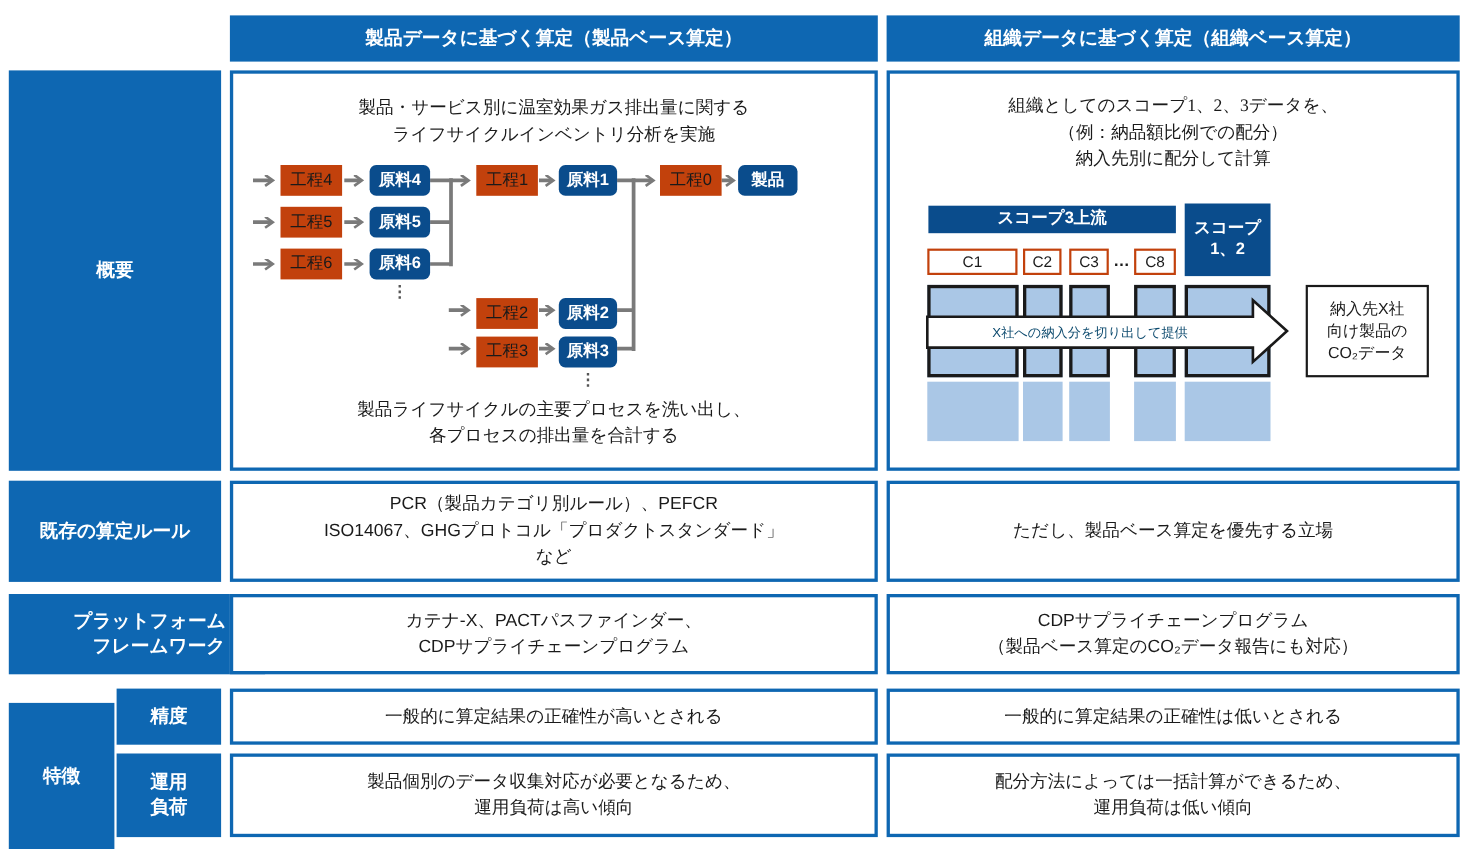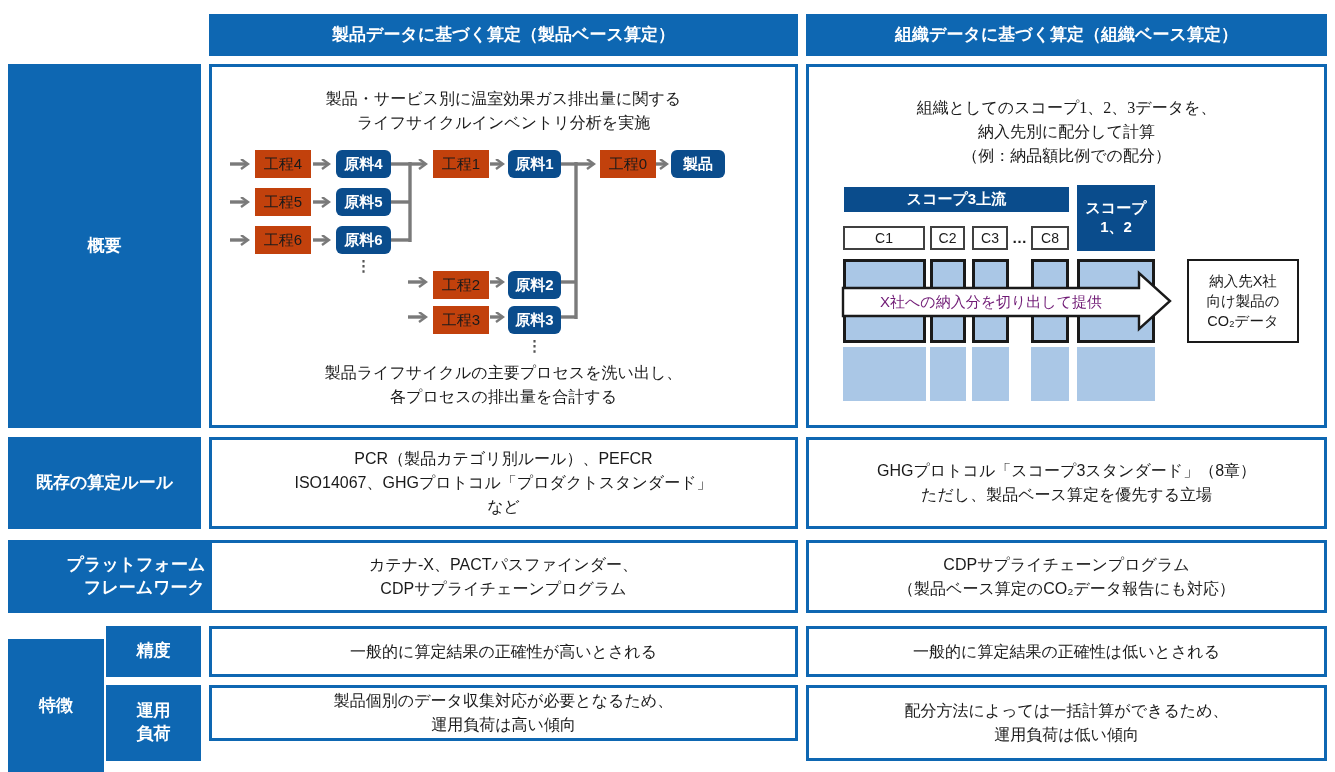--- a/index.html
+++ b/index.html
@@ -35,33 +35,33 @@
   }
   .vdots{position:absolute;color:#555;font-size:15px;font-weight:bold;line-height:1;text-align:center;}
   .capline{text-align:center;font-size:16px;line-height:24px;font-family:Liberation Serif, serif;}
   
   .navybar{
     position:absolute;background:#0a4c8c;color:#fff;font-weight:bold;
     display:flex;flex-direction:column;align-items:center;justify-content:center;
     text-align:center;font-size:15px;line-height:1.25;
   }
   .cbox{
-    position:absolute;background:#fff;border:2px solid #404040;box-sizing:border-box;
+    position:absolute;background:#fff;border:2px solid #c2410c;box-sizing:border-box;
     display:flex;align-items:center;justify-content:center;font-size:14px;height:24px;
   }
   .colTop{position:absolute;background:#aac7e6;border:3px solid #1a1a1a;box-sizing:border-box;}
   .colBottom{position:absolute;background:#aac7e6;}
   .resultbox{
     position:absolute;background:#fff;border:2px solid #1a1a1a;box-sizing:border-box;
     display:flex;flex-direction:column;align-items:center;justify-content:center;
     font-size:14.5px;line-height:1.4;text-align:center;
   }
   .arrowlabel{
     position:absolute;display:flex;align-items:center;justify-content:center;
-    font-size:15px;color:#701a75;white-space:nowrap;
+    font-size:12px;color:#0c4a6e;white-space:nowrap;
   }
   svg{position:absolute;left:0;top:0;}
 </style>
 </head>
 <body>
 
 <div class="bluecell" style="left:209px;top:14px;width:589px;height:42px;">
   <div>製品データに基づく算定（製品ベース算定）</div>
 </div>
 <div class="bluecell" style="left:806px;top:14px;width:521px;height:42px;">
@@ -191,24 +191,24 @@
   <div class="vdots" style="left:315px;top:271px;width:15px;">⋮</div>
 
   <div class="abs" style="left:0;top:294px;width:583px;">
     <div class="capline">製品ライフサイクルの主要プロセスを洗い出し、</div>
     <div class="capline">各プロセスの排出量を合計する</div>
   </div>
 </div>
 
 <div class="cell rel" style="left:806px;top:64px;width:521px;height:364px;">
 
-  <div class="abs" style="left:0;top:18px;width:515px;margin-top:11px;">
+  <div class="abs" style="left:0;top:18px;width:515px;">
     <div class="capline">組織としてのスコープ1、2、3データを、</div>
+    <div class="capline">（例：納品額比例での配分）</div>
     <div class="capline">納入先別に配分して計算</div>
-    <div class="capline">（例：納品額比例での配分）</div>
   </div>
 
   <div class="navybar" style="left:35px;top:120px;width:225px;height:25px;">
     <div>スコープ3上流</div>
   </div>
   <div class="navybar" style="left:268px;top:118px;width:78px;height:66px;">
     <div>スコープ</div>
     <div>1、2</div>
   </div>
 
@@ -251,40 +251,39 @@
     <div>CO₂データ</div>
   </div>
 </div>
 
 <div class="cell" style="left:209px;top:437px;width:589px;height:92px;">
   <div>PCR（製品カテゴリ別ルール）、PEFCR</div>
   <div>ISO14067、GHGプロトコル「プロダクトスタンダード」</div>
   <div>など</div>
 </div>
 <div class="cell" style="left:806px;top:437px;width:521px;height:92px;">
-  <div>GHGプロトコル「スコープ3スタンダード」（8章）</div>
   <div>ただし、製品ベース算定を優先する立場</div>
 </div>
 
 <div class="cell" style="left:209px;top:540px;width:589px;height:73px;">
   <div>カテナ-X、PACTパスファインダー、</div>
   <div>CDPサプライチェーンプログラム</div>
 </div>
 <div class="cell" style="left:806px;top:540px;width:521px;height:73px;">
   <div>CDPサプライチェーンプログラム</div>
   <div>（製品ベース算定のCO₂データ報告にも対応）</div>
 </div>
 
 <div class="cell" style="left:209px;top:626px;width:589px;height:51px;">
   <div>一般的に算定結果の正確性が高いとされる</div>
 </div>
 <div class="cell" style="left:806px;top:626px;width:521px;height:51px;">
   <div>一般的に算定結果の正確性は低いとされる</div>
 </div>
 
-<div class="cell" style="left:209px;top:685px;width:589px;height:56px;">
+<div class="cell" style="left:209px;top:685px;width:589px;height:76px;">
   <div>製品個別のデータ収集対応が必要となるため、</div>
   <div>運用負荷は高い傾向</div>
 </div>
 <div class="cell" style="left:806px;top:685px;width:521px;height:76px;align-items:center;">
   <div>配分方法によっては一括計算ができるため、</div>
   <div>運用負荷は低い傾向</div>
 </div>
 
 </body></html>

